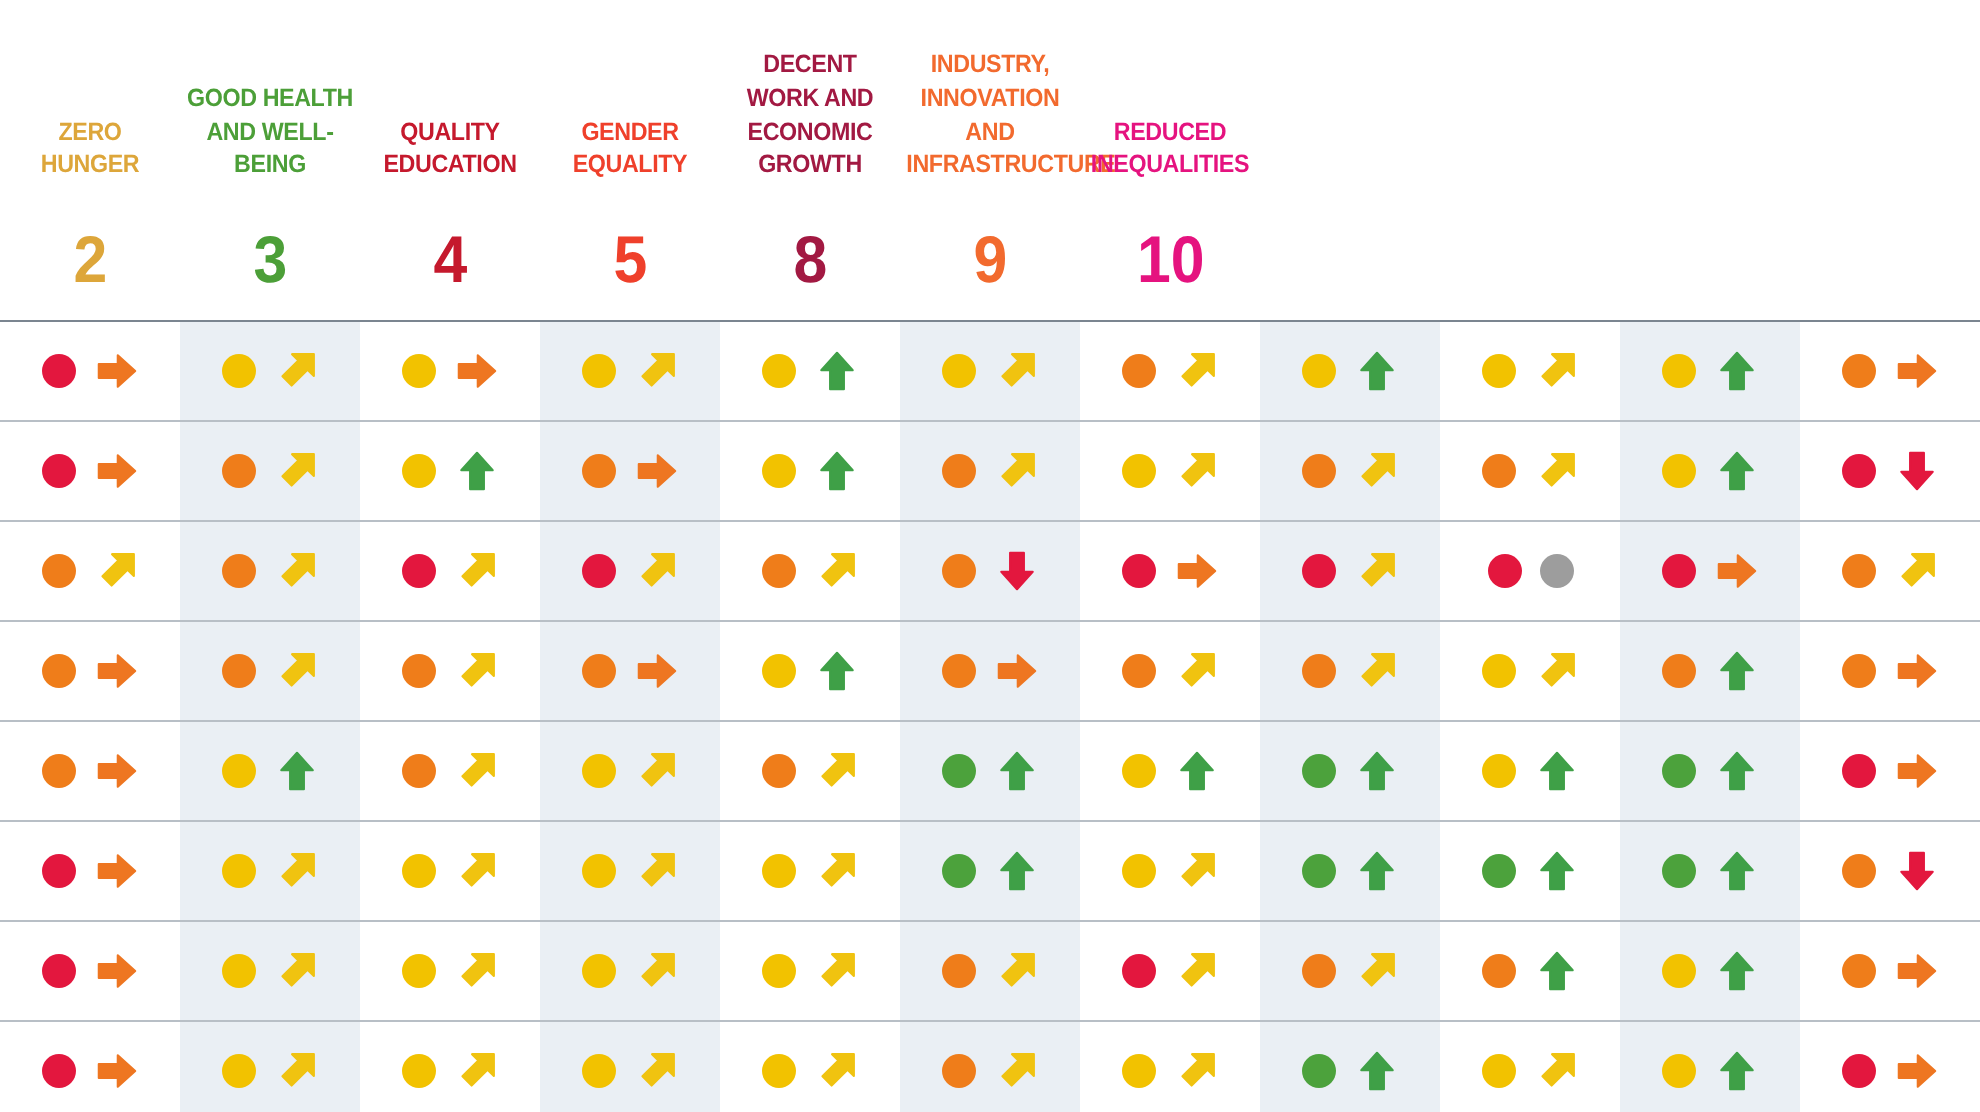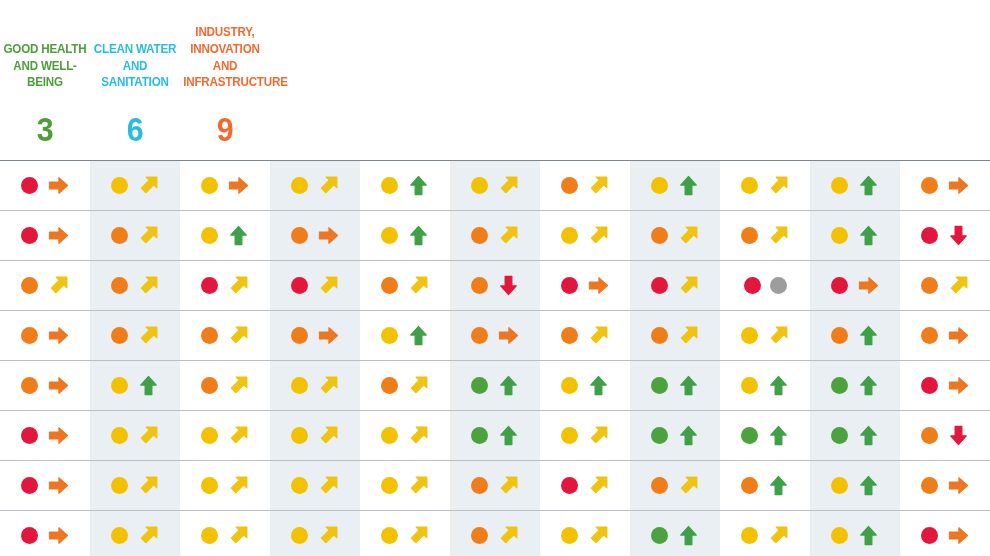--- a/index.html
+++ b/index.html
@@ -47,30 +47,46 @@
   .arrow svg{display:block;width:23px;height:23px;}
   .nodata{width:17px;height:17px;border-radius:50%;background:#9d9d9d;flex:0 0 auto;}
 </style>
 </head>
 <body>
 
 <div id="board">
 
   <div class="header">
       <div class="hcell" style="width: 90px;">
+        <div class="htitle" style="color: rgb(221, 166, 58);">ZERO HUNGER</div>
+        <div class="hnum" style="color: rgb(221, 166, 58);">2</div>
+      </div>
+      <div class="hcell" style="width: 90px;">
         <div class="htitle" style="color: rgb(76, 159, 56);">GOOD HEALTH AND WELL-BEING</div>
         <div class="hnum" style="color: rgb(76, 159, 56);">3</div>
       </div>
       <div class="hcell" style="width: 90px;">
-        <div class="htitle" style="color: rgb(38, 189, 226);">CLEAN WATER AND SANITATION</div>
-        <div class="hnum" style="color: rgb(38, 189, 226);">6</div>
+        <div class="htitle" style="color: rgb(197, 25, 45);">QUALITY EDUCATION</div>
+        <div class="hnum" style="color: rgb(197, 25, 45);">4</div>
+      </div>
+      <div class="hcell" style="width: 90px;">
+        <div class="htitle" style="color: rgb(239, 64, 43);">GENDER EQUALITY</div>
+        <div class="hnum" style="color: rgb(239, 64, 43);">5</div>
+      </div>
+      <div class="hcell" style="width: 90px;">
+        <div class="htitle" style="color: rgb(162, 25, 66);">DECENT WORK AND ECONOMIC GROWTH</div>
+        <div class="hnum" style="color: rgb(162, 25, 66);">8</div>
       </div>
       <div class="hcell" style="width: 90px;">
         <div class="htitle" style="color: rgb(242, 106, 46);">INDUSTRY, INNOVATION AND INFRASTRUCTURE</div>
         <div class="hnum" style="color: rgb(242, 106, 46);">9</div>
+      </div>
+      <div class="hcell" style="width: 90px;">
+        <div class="htitle" style="color: rgb(229, 19, 127);">REDUCED INEQUALITIES</div>
+        <div class="hnum" style="color: rgb(229, 19, 127);">10</div>
       </div>
     </div>
 
   <div class="grid">
       <div class="row first">
         <div class="cell" style="width: 90px;">
           <div class="dot" style="background: rgb(227, 23, 62);"></div>
           <span class="arrow">
             <svg viewBox="0 0 24 24">
               <path d="M21.5 12 L12.4 20.2 L12.4 15.6 L2.5 15.6 L2.5 8.4 L12.4 8.4 L12.4 3.8 Z" fill="#EE7621" stroke="#EE7621" stroke-width="1.1" stroke-linejoin="round"></path>

